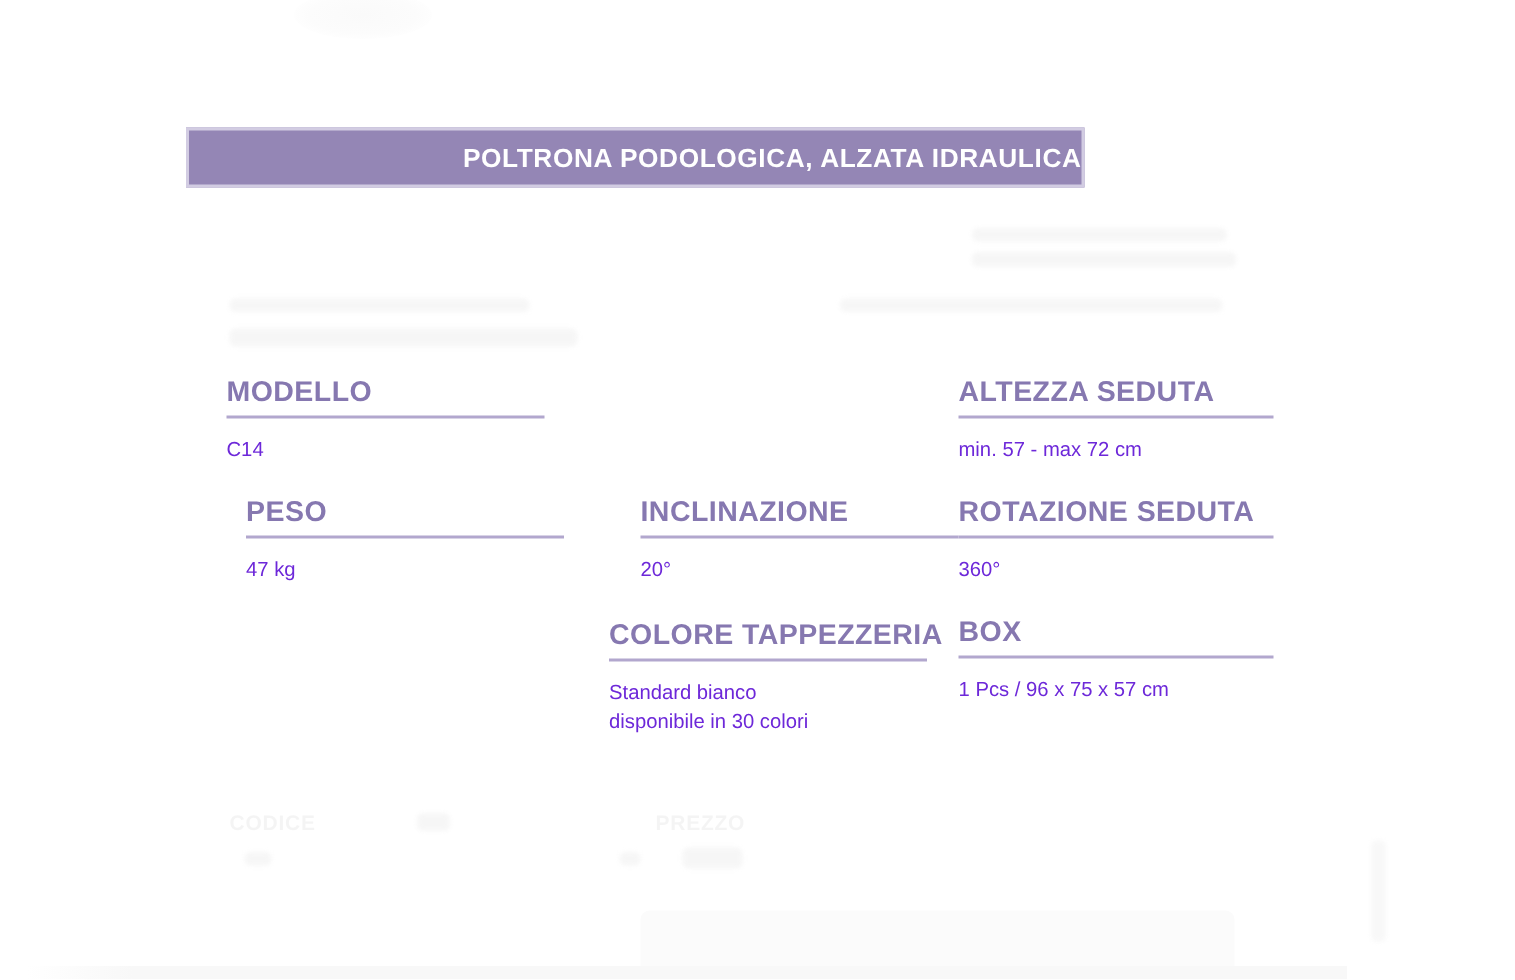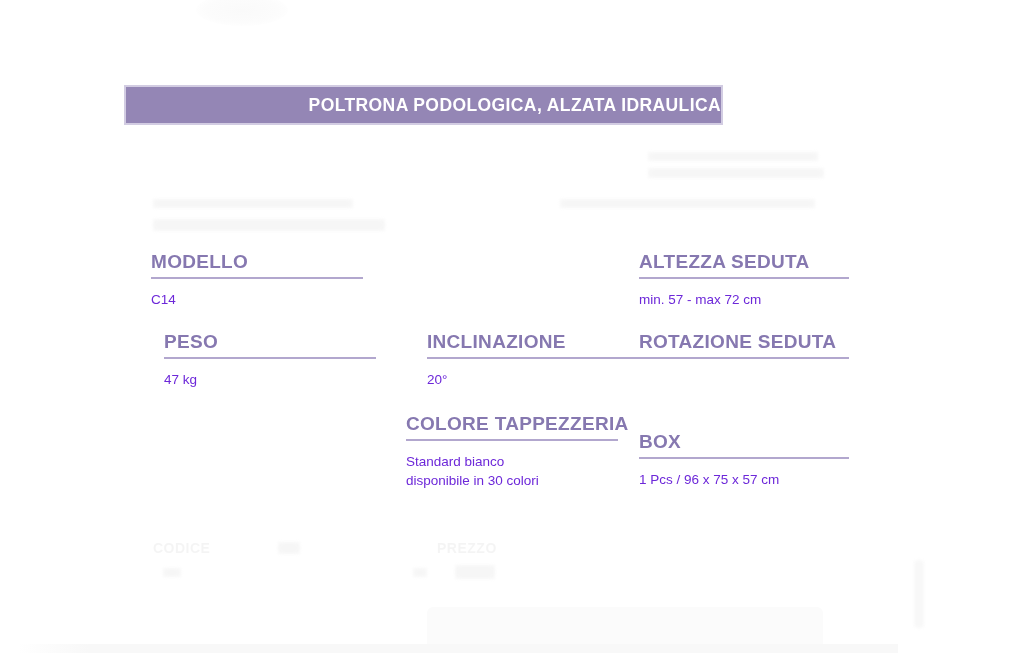--- a/index.html
+++ b/index.html
@@ -110,21 +110,21 @@
 
   
   .pos-r1c1 { left: 151px; top: 253px; }
   .pos-r1c2 { left: 406px; top: 253px; }
   .pos-r1c3 { left: 639px; top: 253px; }
   .pos-r2c1 { left: 151px; top: 333px; margin-left: 13px; }
   .pos-r2c2 { left: 394px; top: 333px; margin-left: 33px; }
   .pos-r2c3 { left: 639px; top: 333px; }
   .pos-r3c1 { left: 151px; top: 415px; }
   .pos-r3c2 { left: 406px; top: 415px; }
-  .pos-r3c3 { left: 639px; top: 433px; }
+  .pos-r3c3 { left: 639px; top: 413px; }
 </style>
 </head>
 <body>
 
 <div class="page">
 
   <div class="cloud-top"></div>
   <div class="smudge" style="left:648px; top:152px; width:170px; height:9px;"></div>
   <div class="smudge" style="left:648px; top:168px; width:176px; height:10px;"></div>
   <div class="smudge" style="left:153px; top:199px; width:200px; height:9px;"></div>
@@ -164,20 +164,23 @@
     <div class="label">INCLINAZIONE</div>
     <div class="rule"></div>
     <div class="values">
       <div class="value-line">20°</div>
     </div>
   </div>
 
   <div class="spec-cell pos-r2c3 col3">
     <div class="label">ROTAZIONE SEDUTA</div>
     <div class="rule"></div>
+    <div class="values">
+      <div class="value-line">360°</div>
+    </div>
   </div>
 
 
   <div class="spec-cell pos-r3c2">
     <div class="label">COLORE TAPPEZZERIA</div>
     <div class="rule"></div>
     <div class="values">
       <div class="value-line">Standard bianco</div>
       <div class="value-line">disponibile in 30 colori</div>
     </div>

